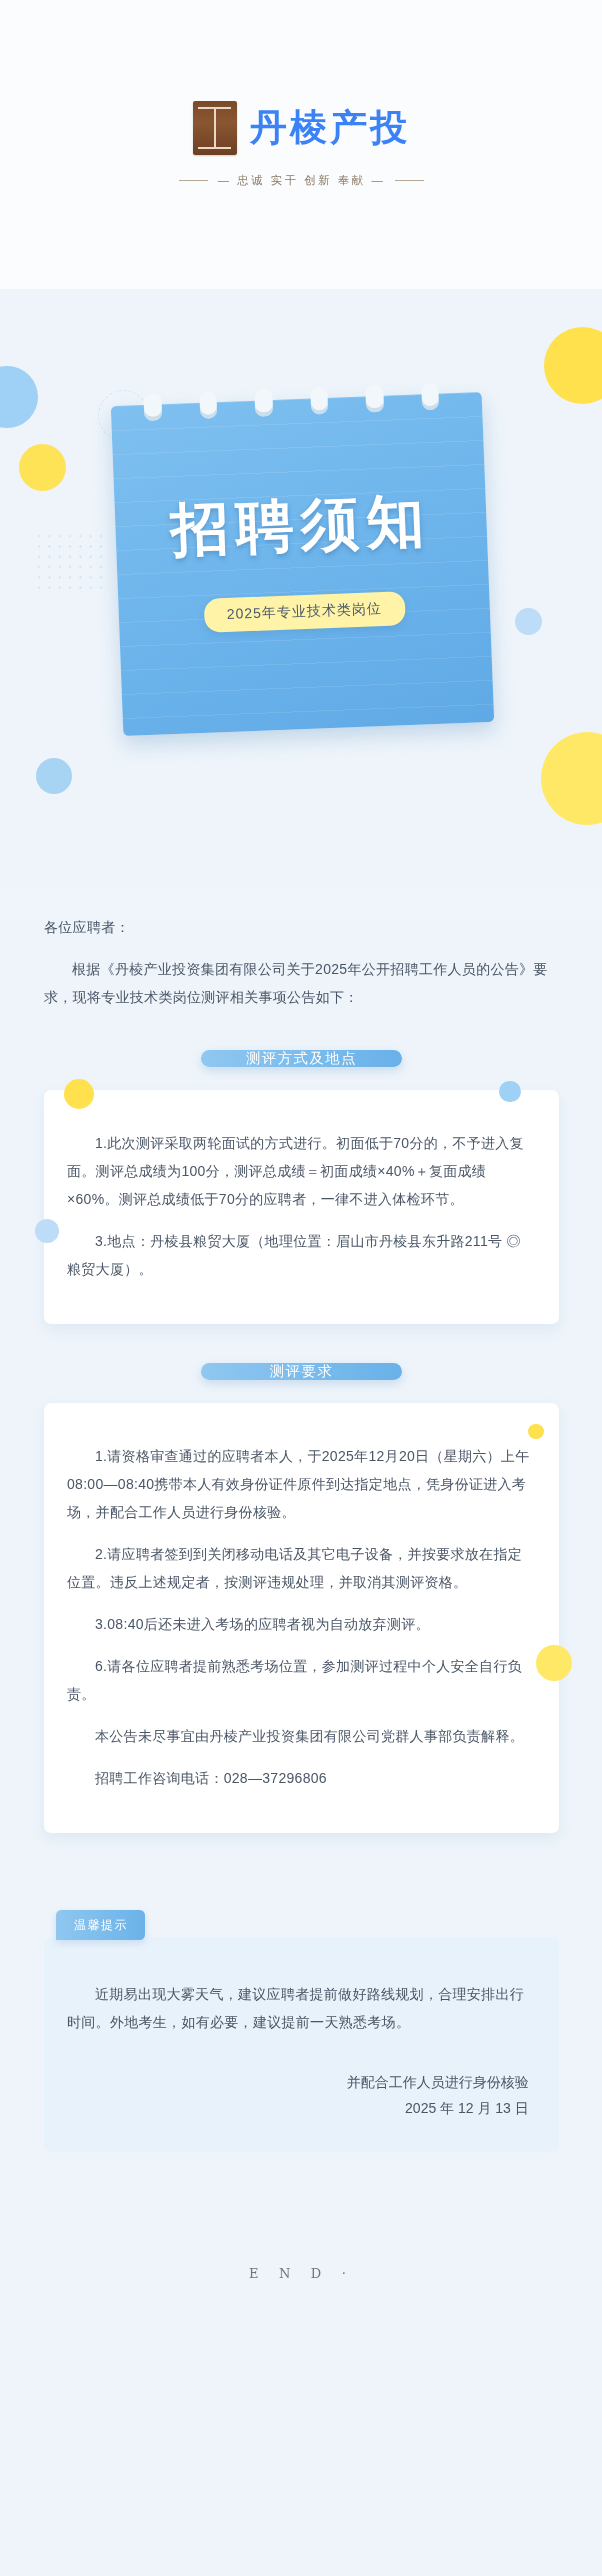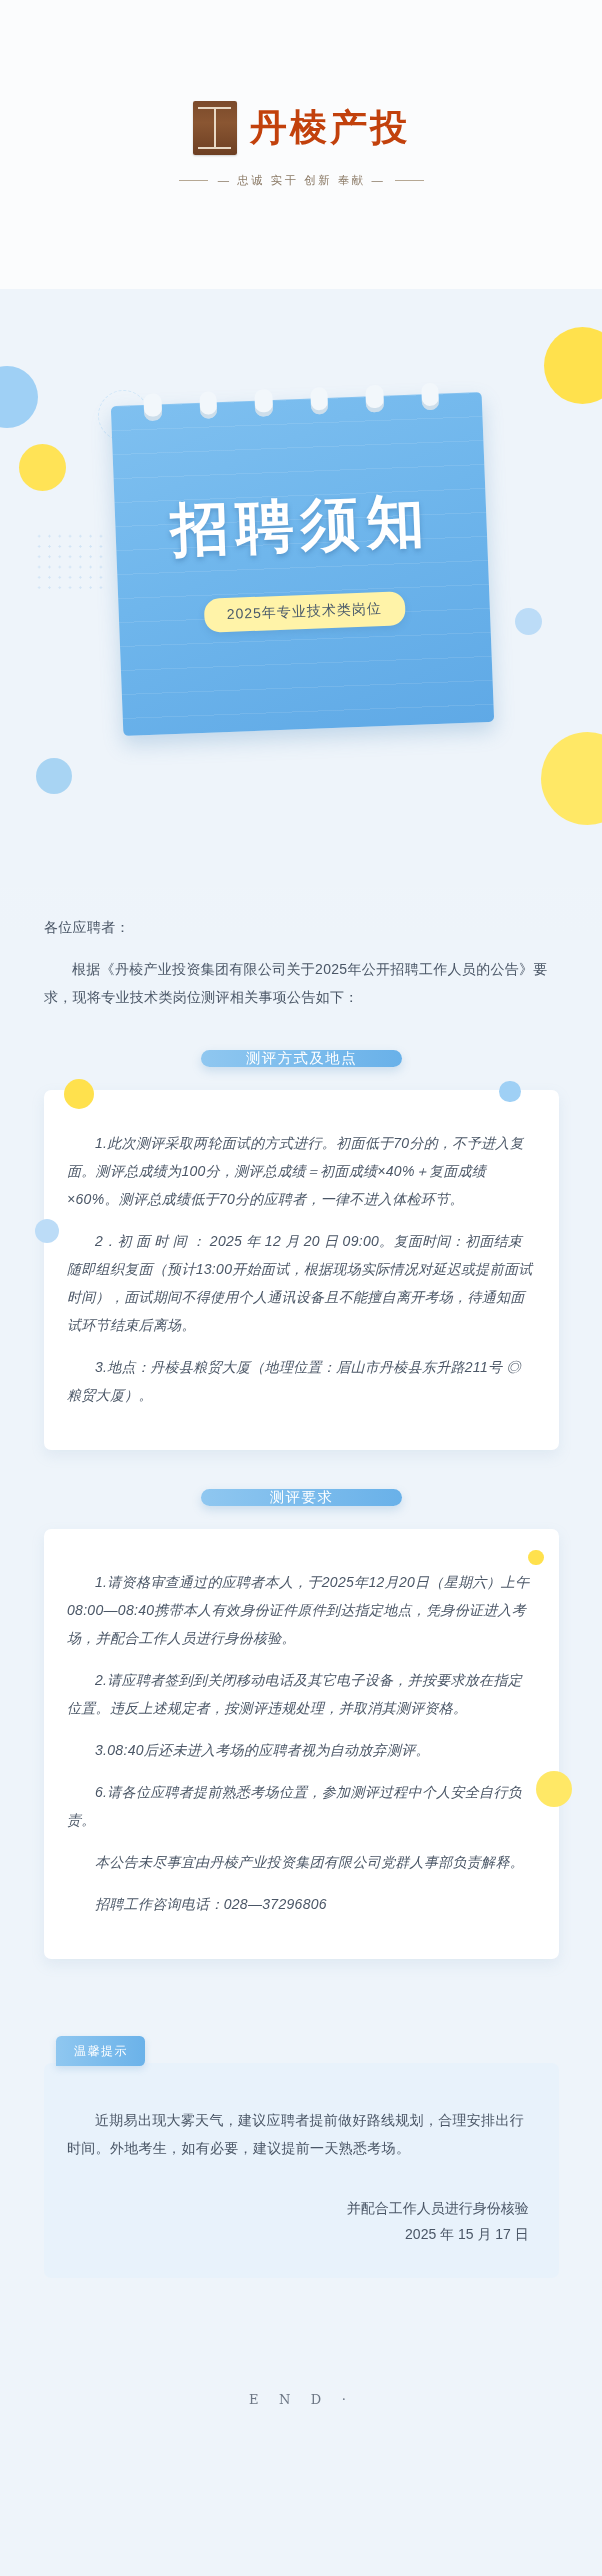--- a/index.html
+++ b/index.html
@@ -60,21 +60,21 @@
     bottom: 6.2px;
     width: 2.6px;
     margin-left: -1px;
     background: #e8d8c4;
   }
   .logo-text {
     font-family: "DejaVu Serif", serif;
     font-size: 37px;
     font-weight: 700;
     letter-spacing: 3.1px;
-    color: #c2410c;
+    color: #3b82f6;
   }
   .logo-rule {
     margin-top: 17.5px;
     display: flex;
     align-items: center;
     gap: 9.3px;
     color: #8b7a66;
     font-size: 11.3px;
     letter-spacing: 2.6px;
   }
@@ -218,21 +218,20 @@
     justify-content: center;
     box-shadow: 0 4.1px 9.3px rgba(90,150,200,.25);
   }
 
   .card {
     position: relative;
     background: #ffffff;
     border-radius: 7.2px;
     padding: 25px 23px 27px;
     box-shadow: 0 5.2px 13.4px rgba(120,160,195,.13);
-    font-style: italic;
   }
   .card .para + .para { margin-top: 2.1px; }
 
   .deco-dot {
     position: absolute;
     border-radius: 50%;
     z-index: 2;
   }
   .d1 { width: 30px; height: 30px; background: #ffe14d; left: 19.6px; top: -11.3px; }
   .d2 { width: 21.6px; height: 21.6px; background: #9fd0f5; right: 38px; top: -9.3px; }
@@ -337,21 +336,20 @@
       <p class="para indent">根据《丹棱产业投资集团有限公司关于2025年公开招聘工作人员的公告》要求，现将专业技术类岗位测评相关事项公告如下：</p>
     </div>
 
     <div class="section-title">测评方式及地点</div>
 
     <div class="card">
       <span class="deco-dot d1"></span>
       <span class="deco-dot d2"></span>
       <span class="deco-dot d4"></span>
       <p class="para indent">1.此次测评采取两轮面试的方式进行。初面低于70分的，不予进入复面。测评总成绩为100分，测评总成绩＝初面成绩×40%＋复面成绩×60%。测评总成绩低于70分的应聘者，一律不进入体检环节。</p>
-      <p class="para indent">2．初 面 时 间 ： 2025 年 12 月 20 日 09:00。复面时间：初面结束随即组织复面（预计13:00开始面试，根据现场实际情况对延迟或提前面试时间），面试期间不得使用个人通讯设备且不能擅自离开考场，待通知面试环节结束后离场。</p>
       <p class="para indent">3.地点：丹棱县粮贸大厦（地理位置：眉山市丹棱县东升路211号 ◎ 粮贸大厦）。</p>
     </div>
 
     <div class="section-title">测评要求</div>
 
     <div class="card">
       <span class="deco-dot d3"></span>
       <span class="deco-dot d5"></span>
       <p class="para indent">1.请资格审查通过的应聘者本人，于2025年12月20日（星期六）上午08:00—08:40携带本人有效身份证件原件到达指定地点，凭身份证进入考场，并配合工作人员进行身份核验。</p>
       <p class="para indent">2.请应聘者签到到关闭移动电话及其它电子设备，并按要求放在指定位置。违反上述规定者，按测评违规处理，并取消其测评资格。</p>
@@ -360,21 +358,21 @@
       <p class="para indent">本公告未尽事宜由丹棱产业投资集团有限公司党群人事部负责解释。</p>
       <p class="para indent">招聘工作咨询电话：028—37296806</p>
     </div>
 
     <div class="tip-wrap">
       <span class="tip-tag">温馨提示</span>
       <div class="tip-card">
         <p class="para indent">近期易出现大雾天气，建议应聘者提前做好路线规划，合理安排出行时间。外地考生，如有必要，建议提前一天熟悉考场。</p>
         <div class="sign">
           <div>并配合工作人员进行身份核验</div>
-          <div>2025 年 15 月 17 日</div>
+          <div>2025 年 12 月 13 日</div>
         </div>
       </div>
     </div>
   </div>
 
   <div class="footer">E N D ·</div>
 </div>
 
 
 </body></html>

